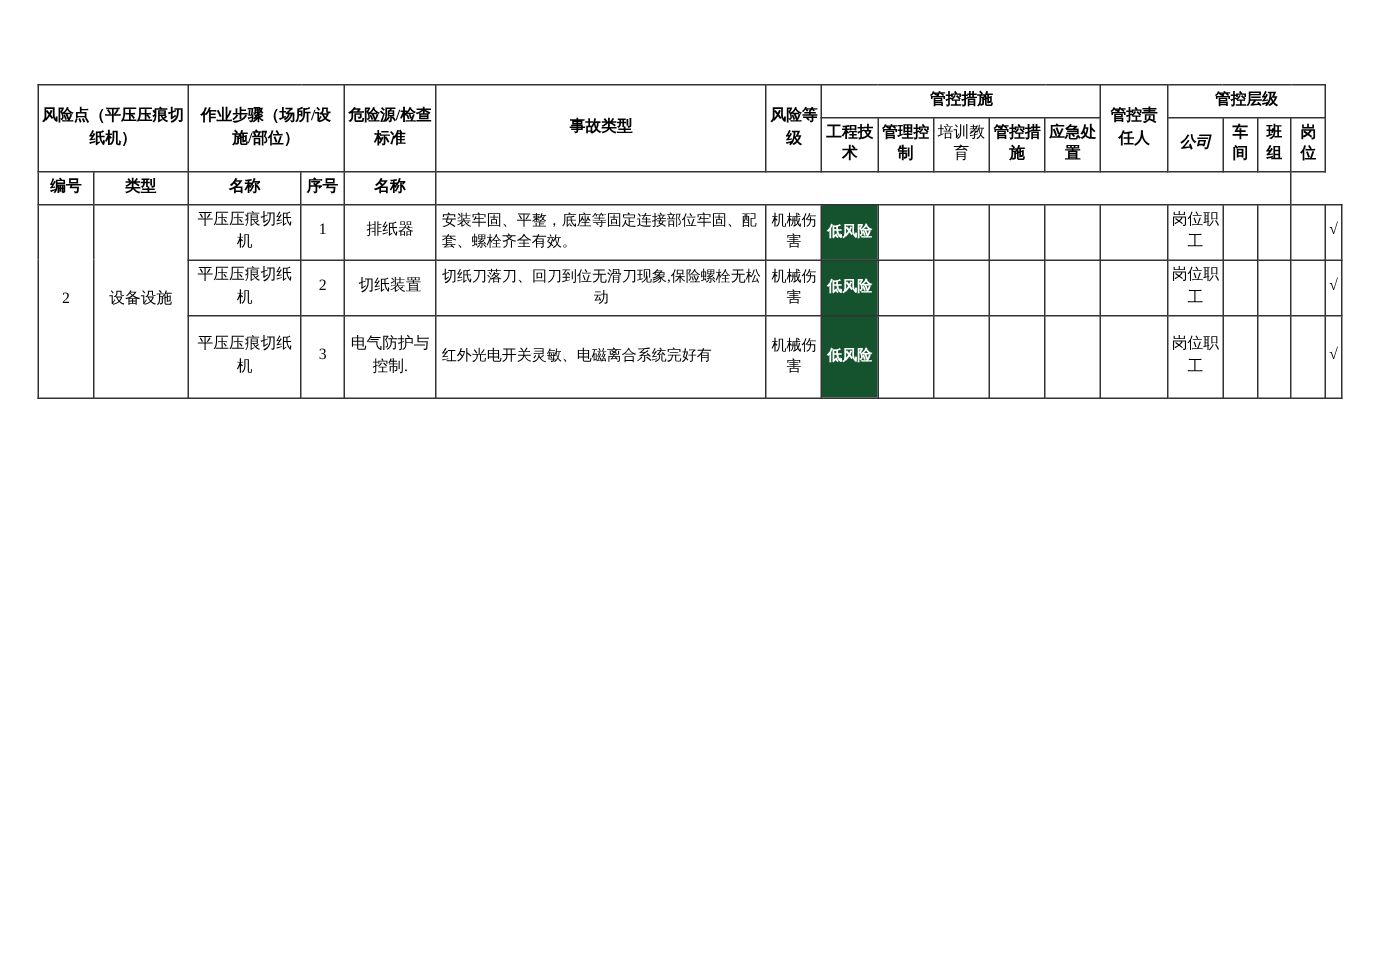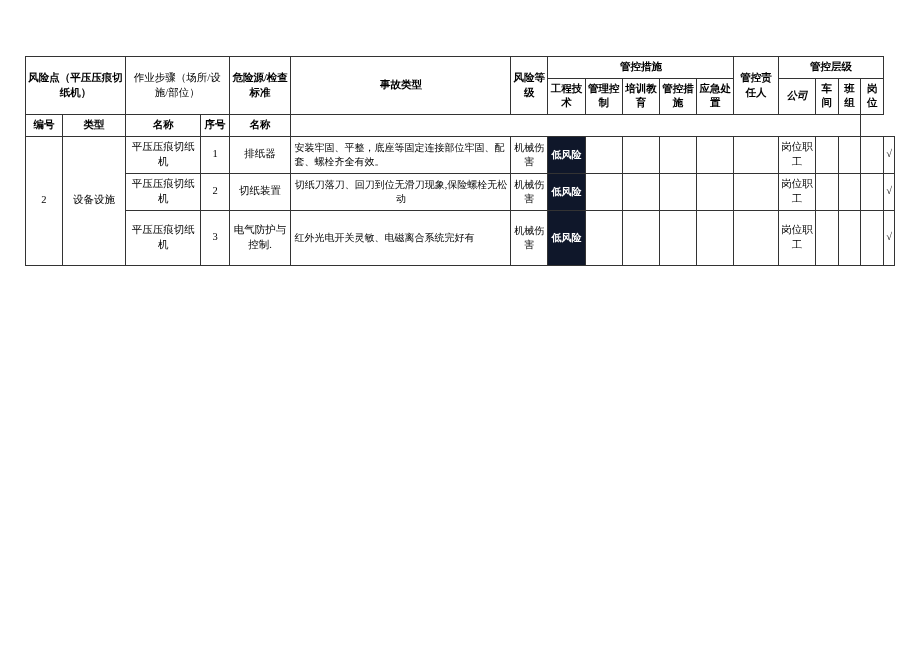--- a/index.html
+++ b/index.html
@@ -30,46 +30,46 @@
     }
     .main-table td, .main-table th {
       border: 1px solid #333;
       text-align: center;
       vertical-align: middle;
       padding: 3px 2px;
       line-height: 1.4;
       word-break: break-all;
     }
     .risk-blue {
-      background-color: #0f172a;
+      background-color: #14532d;
       color: #ffffff;
       font-weight: bold;
     }
   </style>
 </head>
 <body>
 
 <div class="page-title"></div>
 
 <table class="main-table">
     <thead>
       <tr>
   <th rowspan="2" colspan="2" style="font-weight:bold;">风险点（平压压痕切纸机）</th>
-  <th rowspan="2" colspan="2" style="font-weight:normal;margin-top:12px;">作业步骤（场所/设施/部位）</th>
+  <th rowspan="2" colspan="2" style="font-weight:bold;margin-top:12px;">作业步骤（场所/设施/部位）</th>
   <th rowspan="2" style="font-weight:bold;">危险源/检查标准</th>
   <th rowspan="2" style="font-weight:bold;">事故类型</th>
   <th rowspan="2" style="font-weight:bold;">风险等级</th>
   <th colspan="5" style="font-weight:bold;">管控措施</th>
   <th rowspan="2" style="font-weight:bold;">管控责任人</th>
   <th colspan="4" style="font-weight:bold;">管控层级</th>
 </tr>
       <tr>
   <th style="font-weight:bold;">工程技术</th>
   <th style="font-weight:bold;">管理控制</th>
-  <th style="font-weight:bold;border-radius:16px;">培训教育</th>
+  <th style="font-weight:normal;border-radius:16px;">培训教育</th>
   <th style="font-weight:bold;">管控措施</th>
   <th style="font-weight:bold;">应急处置</th>
   <th style="font-weight:bold;font-style:italic;">公司</th>
   <th style="font-weight:bold;">车间</th>
   <th style="font-weight:bold;">班组</th>
   <th style="font-weight:bold;">岗位</th>
 </tr>
       <tr>
   <th style="font-weight:bold;">编号</th>
   <th style="font-weight:bold;">类型</th>

